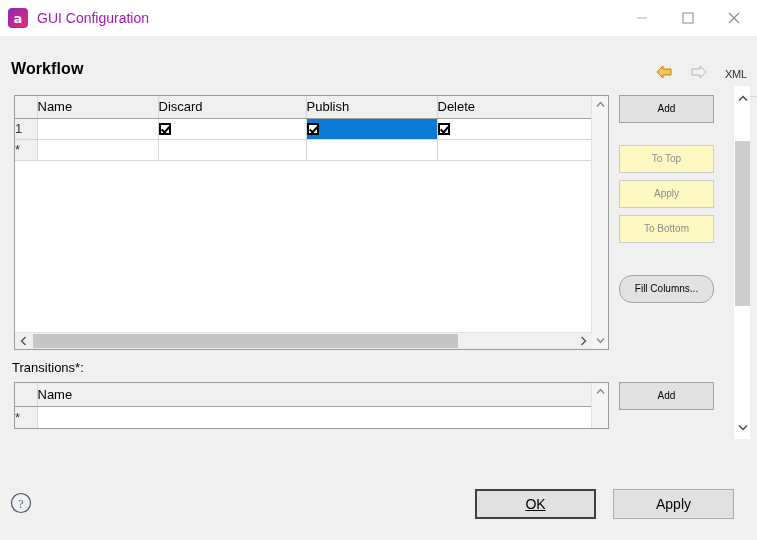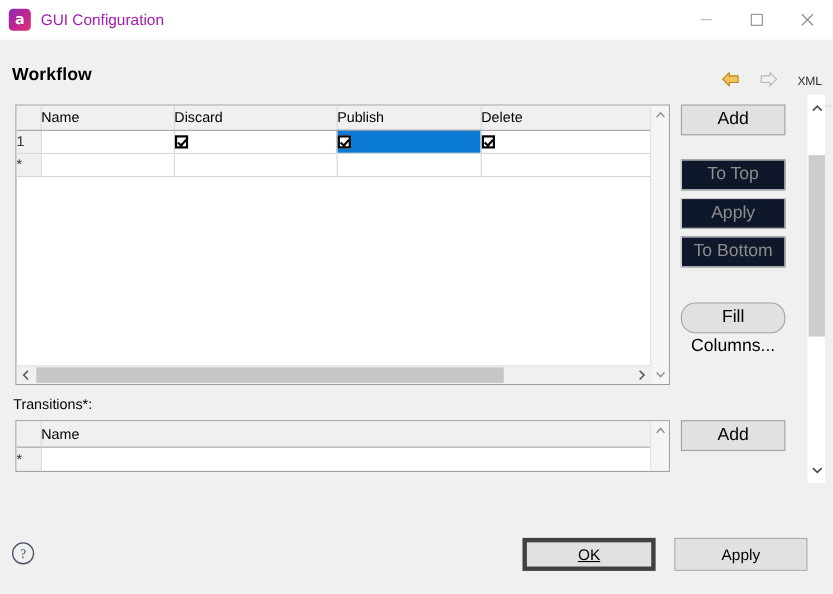--- a/index.html
+++ b/index.html
@@ -250,32 +250,32 @@
   .side-buttons {
     position: absolute;
     left: 619px;
     top: 9px;
     width: 95px;
   }
   .sbtn {
     display: block;
     width: 95px;
     height: 28px;
-    font-size: 16px;
+    font-size: 10px;
     font-family: "Liberation Sans", sans-serif;
     background: #e1e1e1;
     border: 1px solid #a2a2a2;
     color: #000000;
     padding: 0;
     box-sizing: border-box;
     text-align: center;
     line-height: 26px;
   }
   .sbtn.disabled {
-    background: #0f172a;
+    background: #fef9c3;
     border-color: #cccccc;
     color: #8d8d8d;
   }
   .gap-lg { margin-top: 22px; }
   .gap-sm { margin-top: 7px; }
   .gap-xl { margin-top: 32px; border-radius: 13px; }
 
   
   .page-scroll {
     position: absolute;
@@ -376,21 +376,21 @@
     height: 30px;
     font-size: 14px;
     font-family: "Liberation Sans", sans-serif;
     background: #e1e1e1;
     border: 1px solid #adadad;
     color: #000000;
     box-sizing: border-box;
     padding: 0;
   }
   .fbtn.default {
-    border: 4px solid #404040;
+    border: 2px solid #404040;
     text-decoration: underline;
   }
 </style>
 </head>
 <body>
 
 <div class="window">
 
   <div class="titlebar">
     <div class="app-icon">

